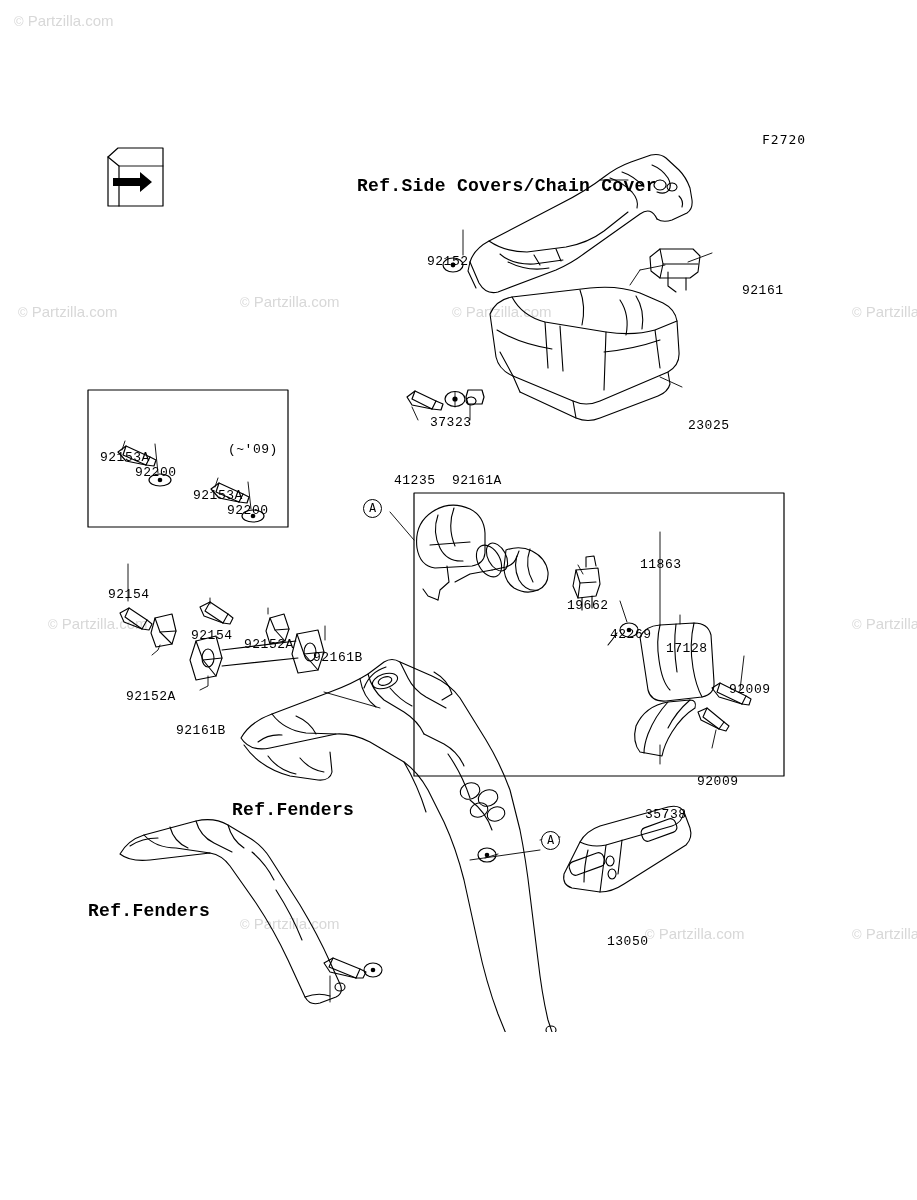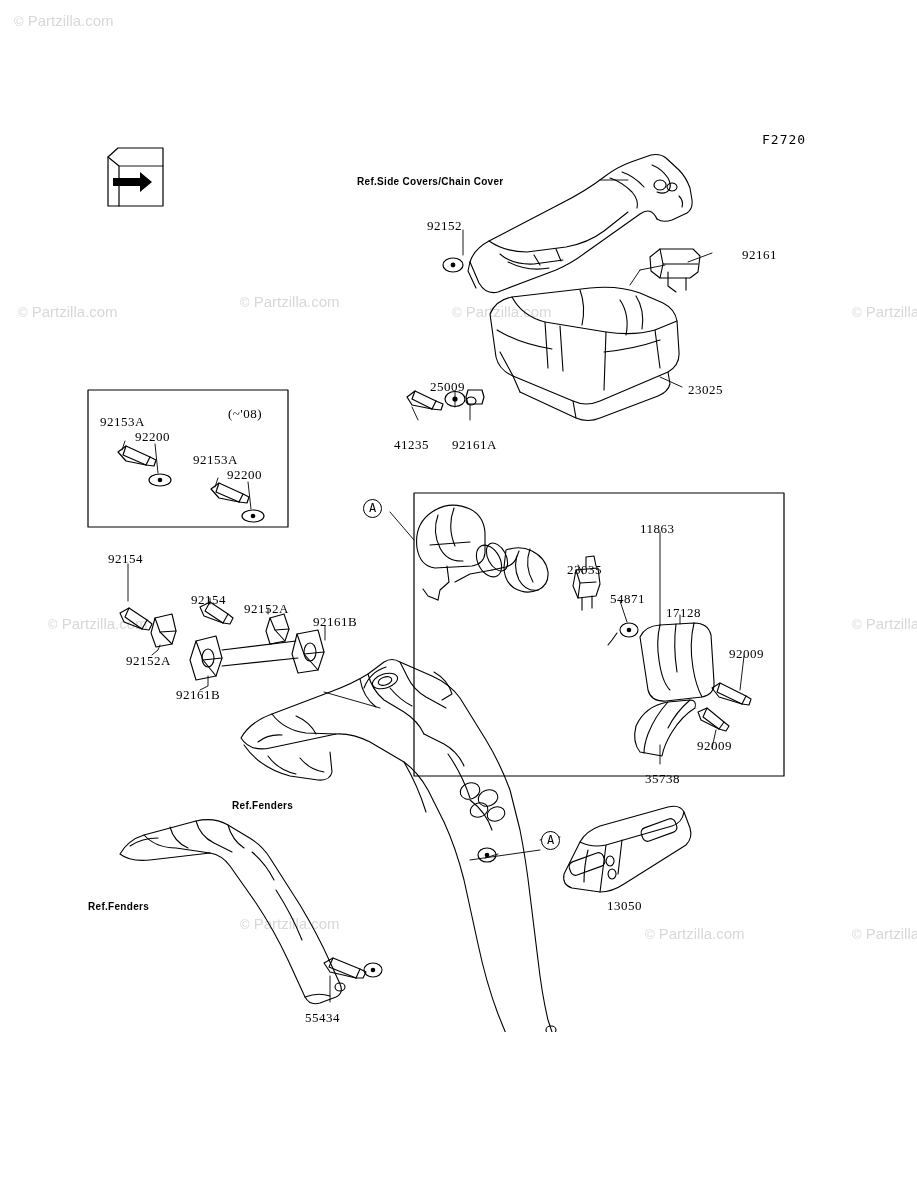--- a/index.html
+++ b/index.html
@@ -12,30 +12,31 @@
   }
   #page {
     position: relative;
     width: 917px;
     height: 1032px;
     background: #ffffff;
     overflow: hidden;
   }
   .lbl {
     position: absolute;
-    font-family: Liberation Serif, serif;
+    font-family: Liberation Mono, monospace;
     font-size: 13px;
     color: #000000;
     white-space: nowrap;
     letter-spacing: 0.5px;
+    margin-top: 36px;
   }
   .ref {
     position: absolute;
-    font-family: Liberation Sans, sans-serif;
-    font-size: 10px;
+    font-family: Liberation Mono, monospace;
+    font-size: 18px;
     font-weight: bold;
     color: #000000;
     white-space: nowrap;
     letter-spacing: 0.3px;
   }
   .diagcode {
     position: absolute;
     font-family: "DejaVu Sans Mono", monospace;
     font-size: 13px;
     color: #000000;
@@ -400,33 +401,33 @@
 
   <div class="diagcode" style="left:762px; top:132px;">F2720</div>
 
   <div class="ref" style="left:357px; top:176px;">Ref.Side Covers/Chain Cover</div>
   <div class="ref" style="left:232px; top:800px;">Ref.Fenders</div>
   <div class="ref" style="left:88px; top:901px;">Ref.Fenders</div>
 
   <div class="lbl" style="left:427px; top:218px;">92152</div>
   <div class="lbl" style="left:742px; top:247px;">92161</div>
   <div class="lbl" style="left:688px; top:382px;">23025</div>
-  <div class="lbl" style="left:430px; top:379px;">25009</div>
+  <div class="lbl" style="left:430px; top:379px;">37323</div>
   <div class="lbl" style="left:394px; top:437px;">41235</div>
   <div class="lbl" style="left:452px; top:437px;">92161A</div>
 
   <div class="lbl" style="left:100px; top:414px;">92153A</div>
   <div class="lbl" style="left:135px; top:429px;">92200</div>
   <div class="lbl" style="left:193px; top:452px;">92153A</div>
   <div class="lbl" style="left:227px; top:467px;">92200</div>
-  <div class="lbl" style="left:228px; top:406px;">(~'08)</div>
+  <div class="lbl" style="left:228px; top:406px;">(~'09)</div>
 
   <div class="lbl" style="left:640px; top:521px;">11863</div>
-  <div class="lbl" style="left:567px; top:562px;">23035</div>
-  <div class="lbl" style="left:610px; top:591px;">54871</div>
+  <div class="lbl" style="left:567px; top:562px;">19662</div>
+  <div class="lbl" style="left:610px; top:591px;">42269</div>
   <div class="lbl" style="left:666px; top:605px;">17128</div>
   <div class="lbl" style="left:729px; top:646px;">92009</div>
   <div class="lbl" style="left:697px; top:738px;">92009</div>
   <div class="lbl" style="left:645px; top:771px;">35738</div>
 
   <div class="lbl" style="left:108px; top:551px;">92154</div>
   <div class="lbl" style="left:191px; top:592px;">92154</div>
   <div class="lbl" style="left:244px; top:601px;">92152A</div>
   <div class="lbl" style="left:313px; top:614px;">92161B</div>
   <div class="lbl" style="left:126px; top:653px;">92152A</div>

